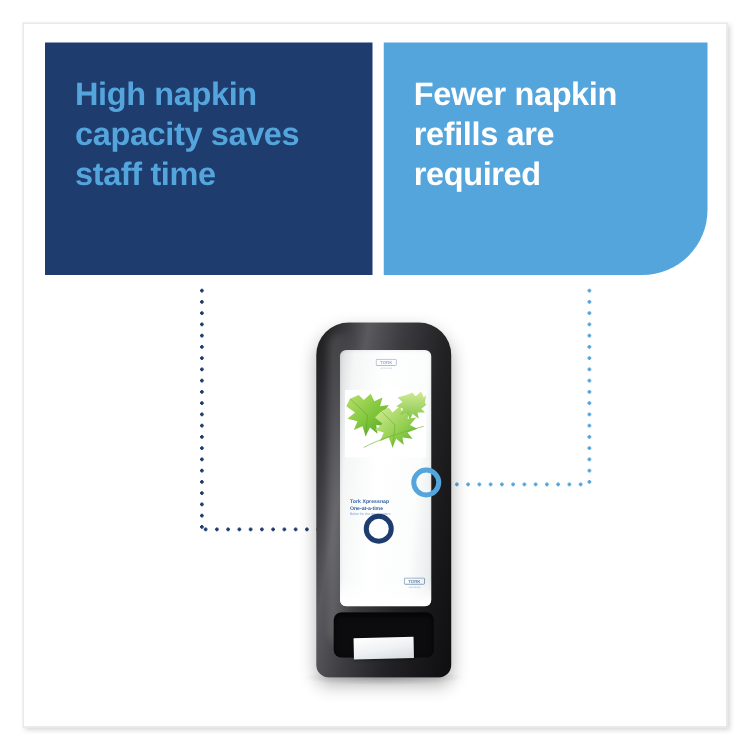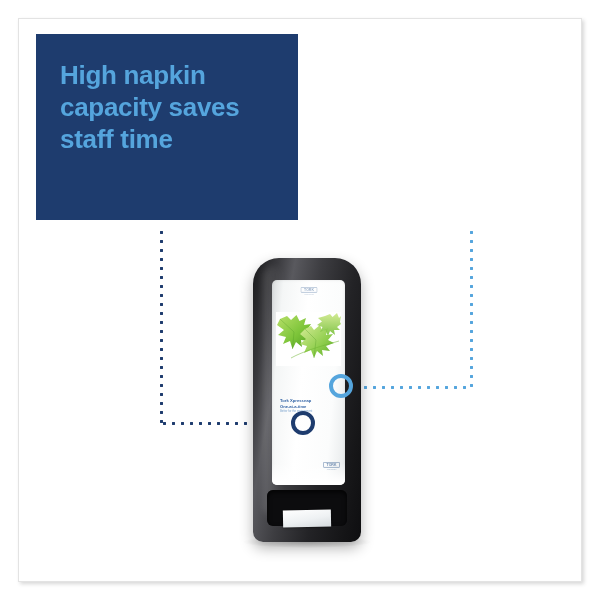--- a/index.html
+++ b/index.html
@@ -242,20 +242,25 @@
 <div id="poster">
 
   <div id="frame-border"></div>
 
   <div class="panel" id="panel-left">
     <p class="panel-text">High napkin
 capacity saves
 staff time</p>
   </div>
 
+  <div class="panel" id="panel-right">
+    <p class="panel-text">Fewer napkin
+refills are
+required</p>
+  </div>
 
   <div class="dot-v" id="line-left-v"></div>
   <div class="dot-h" id="line-left-h"></div>
   <div class="dot-v" id="line-right-v"></div>
   <div class="dot-h" id="line-right-h"></div>
 
   <div id="base-shadow"></div>
 
   <div id="dispenser">
 

